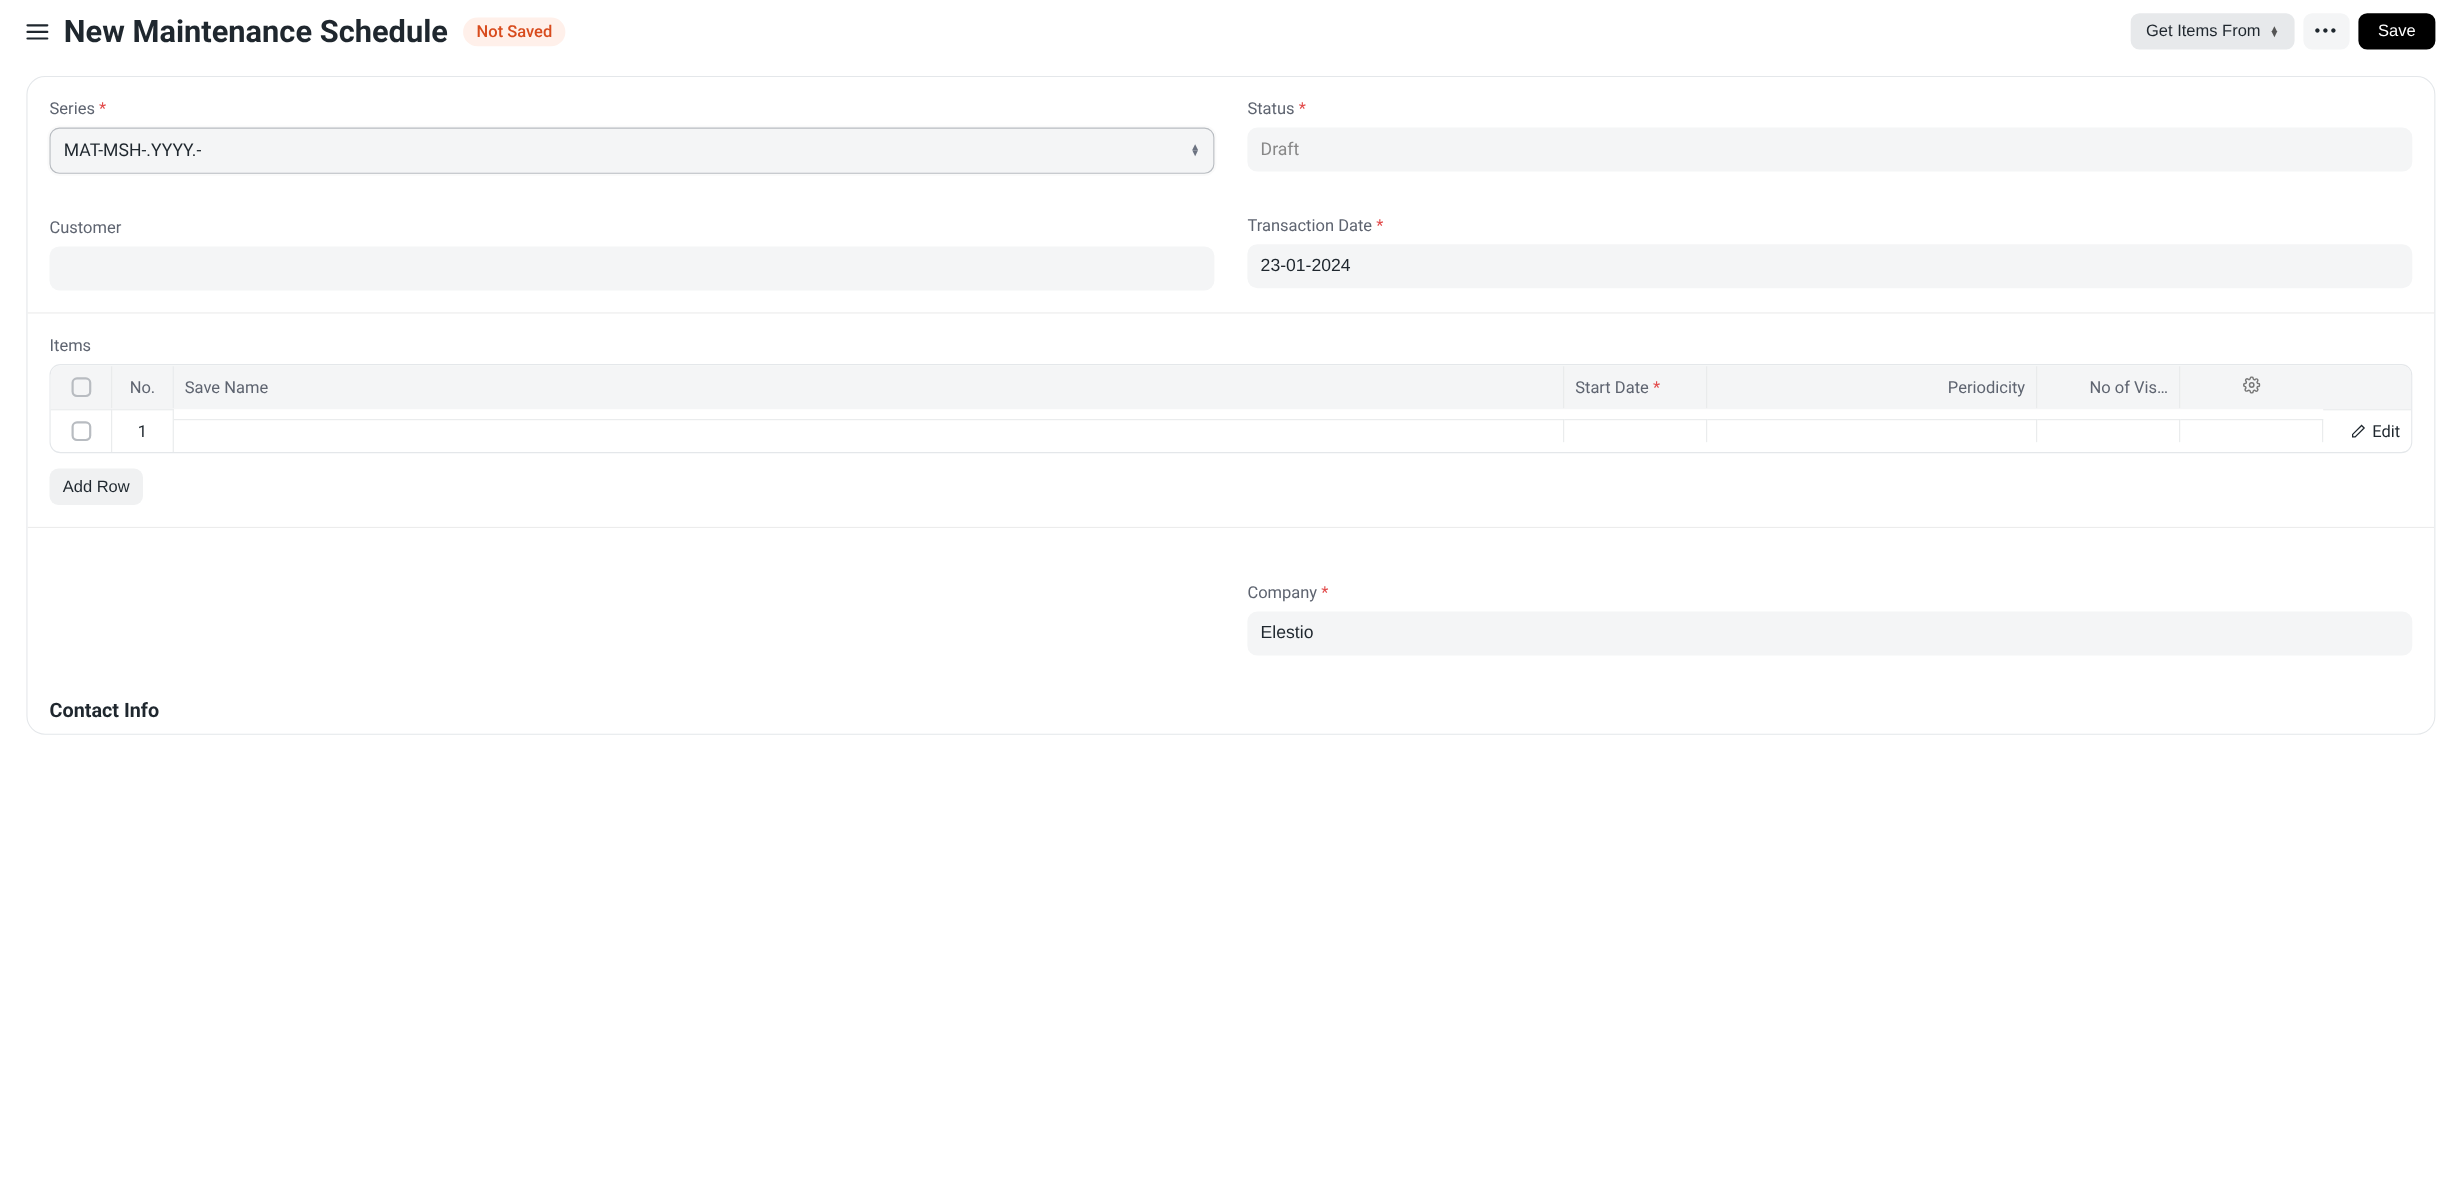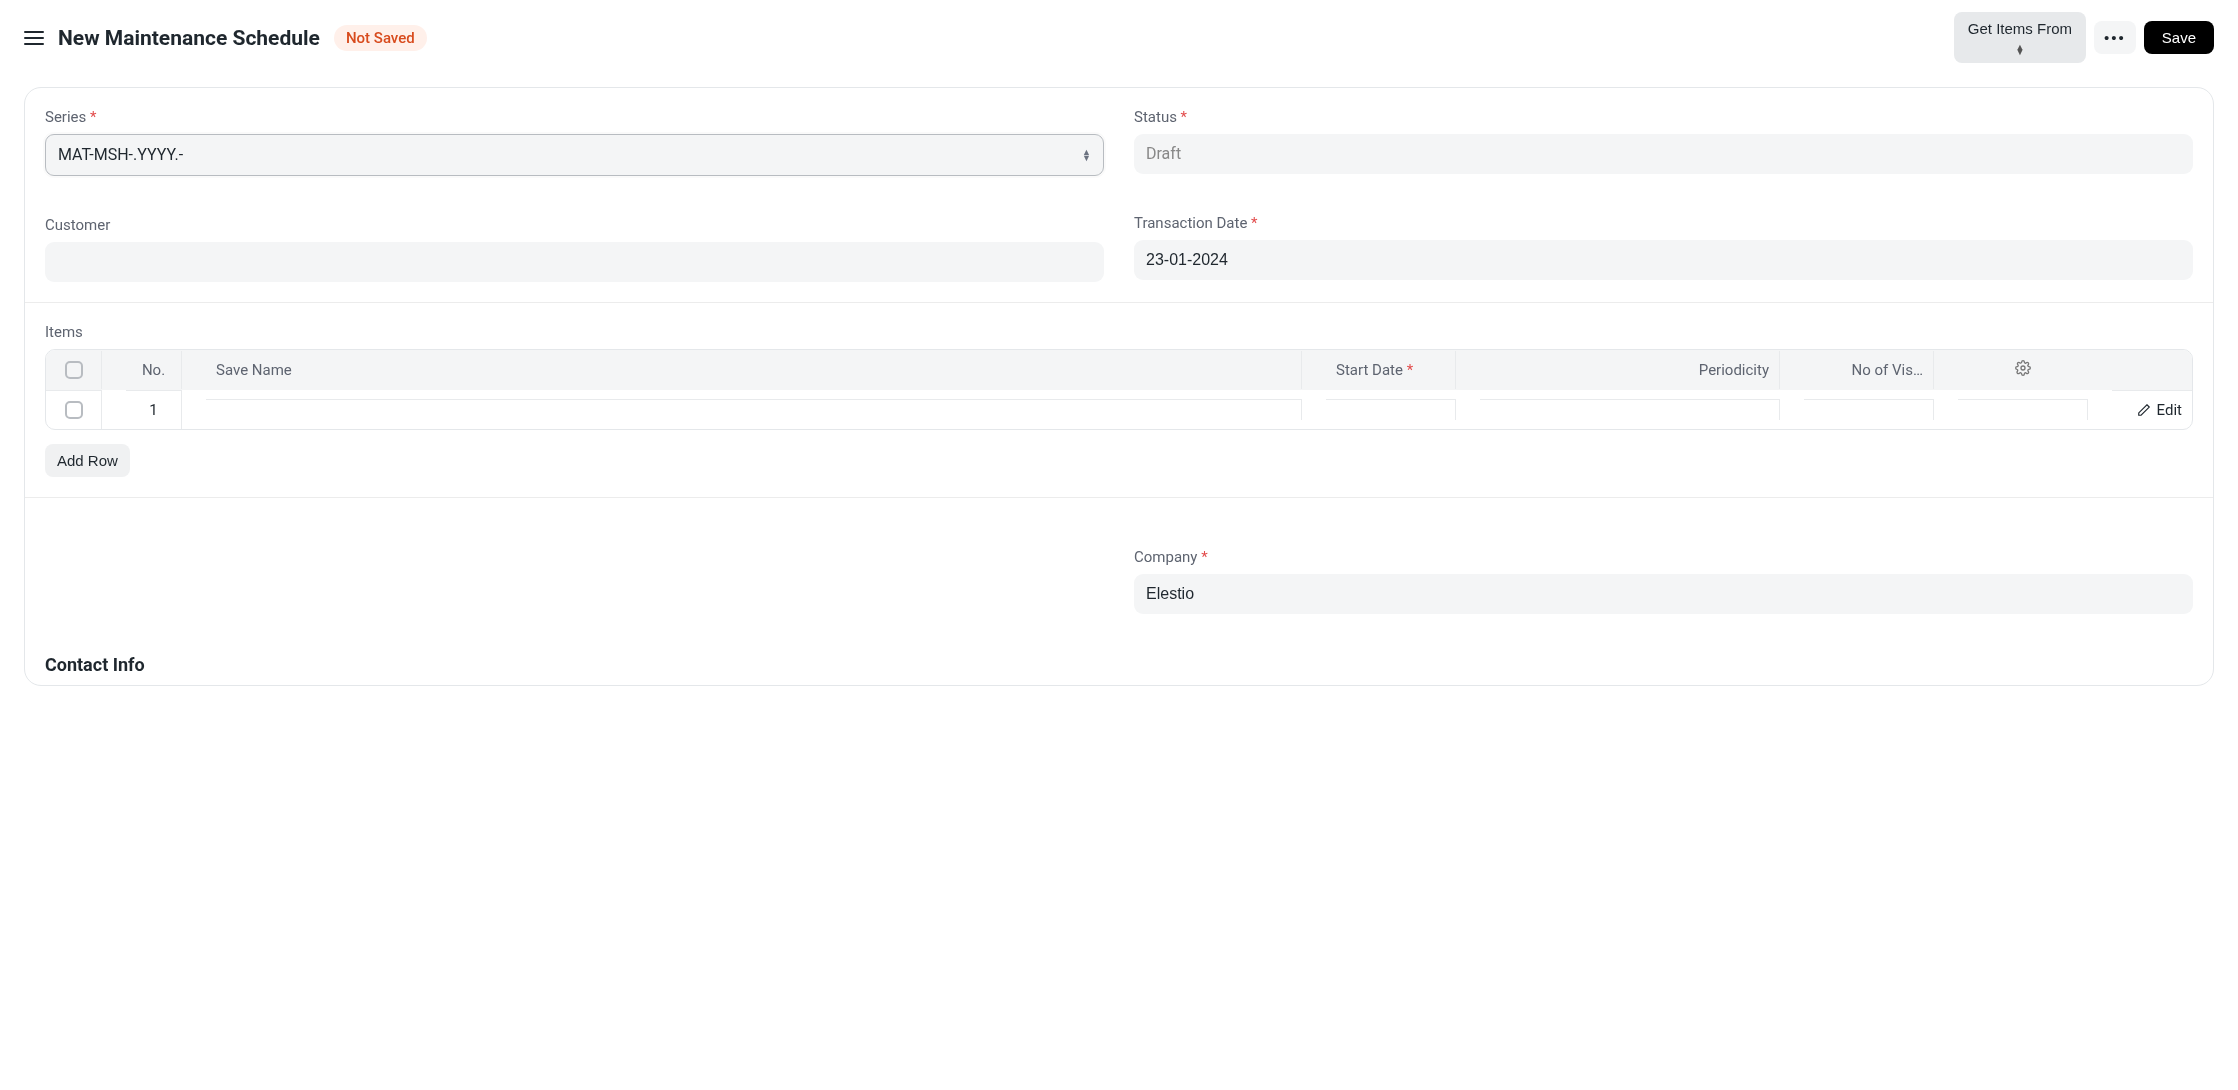--- a/index.html
+++ b/index.html
@@ -22,21 +22,21 @@
     cursor: pointer;
     width: 20px;
   }
   .hamburger span {
     height: 2px;
     background: #1f272e;
     border-radius: 1px;
     width: 100%;
   }
   .page-title {
-    font-size: 21px;
+    font-size: 28px;
     font-weight: 700;
     color: #1f272e;
   }
   .status-pill {
     background: #fff0ea;
     color: #d84b1d;
     font-size: 15px;
     padding: 4px 12px;
     border-radius: 14px;
     font-weight: 500;
@@ -53,21 +53,20 @@
     padding: 8px 14px;
     font-size: 15px;
     cursor: pointer;
     display: inline-flex;
     align-items: center;
     gap: 8px;
   }
   .btn-gray {
     background: #e7e9eb;
     color: #1f272e;
-    flex-direction: column;
   }
   .btn-light {
     background: #f4f5f6;
     color: #1f272e;
     padding: 8px 10px;
   }
   .btn-dark {
     background: #000;
     color: #fff;
     font-weight: 500;
@@ -155,21 +154,20 @@
   .grid-table {
     border: 1px solid #e4e7ea;
     border-radius: 10px;
     overflow: hidden;
     font-size: 15px;
   }
   .grid-row {
     display: grid;
     grid-template-columns: 56px 56px 1fr 130px 300px 130px 130px 80px;
     align-items: center;
-    gap: 24px;
   }
   .grid-header {
     background: #f4f5f6;
     color: #5e6470;
   }
   .grid-cell {
     padding: 10px 10px;
     border-right: 1px solid #e8eaec;
     overflow: hidden;
     text-overflow: ellipsis;

